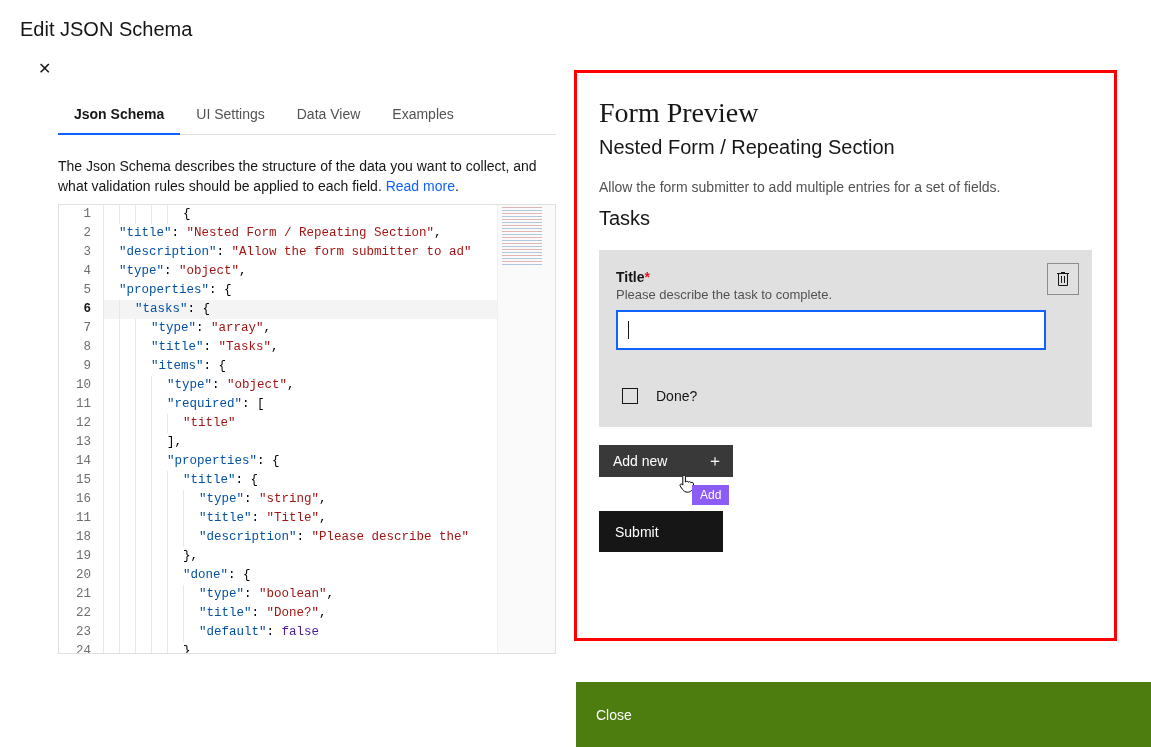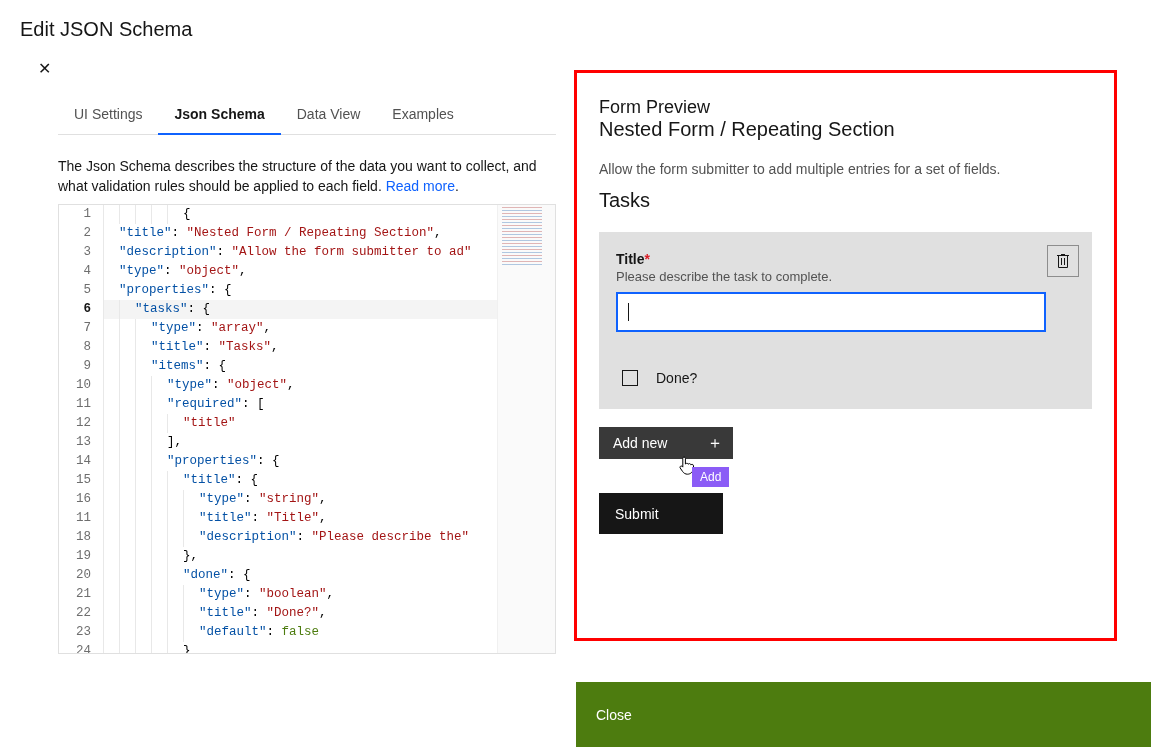--- a/index.html
+++ b/index.html
@@ -90,21 +90,21 @@
   .editor-code .line { height: 19px; display: flex; align-items: center; }
   .editor-code .line.active { background: #f4f4f4; }
   .ind {
     display: inline-block;
     width: 16px;
     height: 19px;
     border-left: 1px solid #e8e8e8;
   }
   .tok-str { color: #a31515; }
   .tok-key { color: #0451a5; }
-  .tok-bool { color: #4d7c0f; }
+  .tok-bool { color: #4c1d95; }
   .tok-pun { color: #000; }
 
   .minimap {
     position: absolute;
     right: 0; top: 0;
     width: 58px;
     height: 100%;
     background: #fafafa;
     border-left: 1px solid #f0f0f0;
     overflow: hidden;
@@ -124,21 +124,21 @@
   
   .right-col {
     width: 543px;
     margin-top: -26px;
   }
   .preview-frame {
     border: 3px solid #ff0000;
     padding: 24px 22px 30px 22px;
     height: 571px;
   }
-  .preview-title { font-size: 18px; font-weight: 400; margin-bottom: 0; }
+  .preview-title { font-size: 28px; font-weight: 400; margin-bottom: 7px; font-family: Liberation Serif, serif; }
   .preview-subtitle { font-size: 20px; font-weight: 400; margin-bottom: 20px; }
   .preview-desc { font-size: 14px; color: #525252; margin-bottom: 12px; }
   .preview-section-h { font-size: 20px; font-weight: 400; margin-bottom: 20px; }
 
   .task-card {
     background: #e0e0e0;
     border: 1px solid #e0e0e0;
     padding: 18px 16px 22px 16px;
     position: relative;
   }
@@ -245,22 +245,22 @@
 <div class="page">
 
   <div class="header">Edit JSON Schema</div>
   <div class="close-x">✕</div>
 
   <div class="content">
 
     <div class="left-col">
 
       <div class="tabs">
+        <div class="tab active">Json Schema</div>
         <div class="tab">UI Settings</div>
-        <div class="tab active">Json Schema</div>
         <div class="tab">Data View</div>
         <div class="tab">Examples</div>
       </div>
 
       <p class="tab-desc">
         <span>The Json Schema describes the structure of the data you want to collect, and what validation rules should be applied to each field. </span><a href="#">Read more</a><span>.</span>
       </p>
 
       <div class="editor-wrap">
         <div class="editor-gutter">

